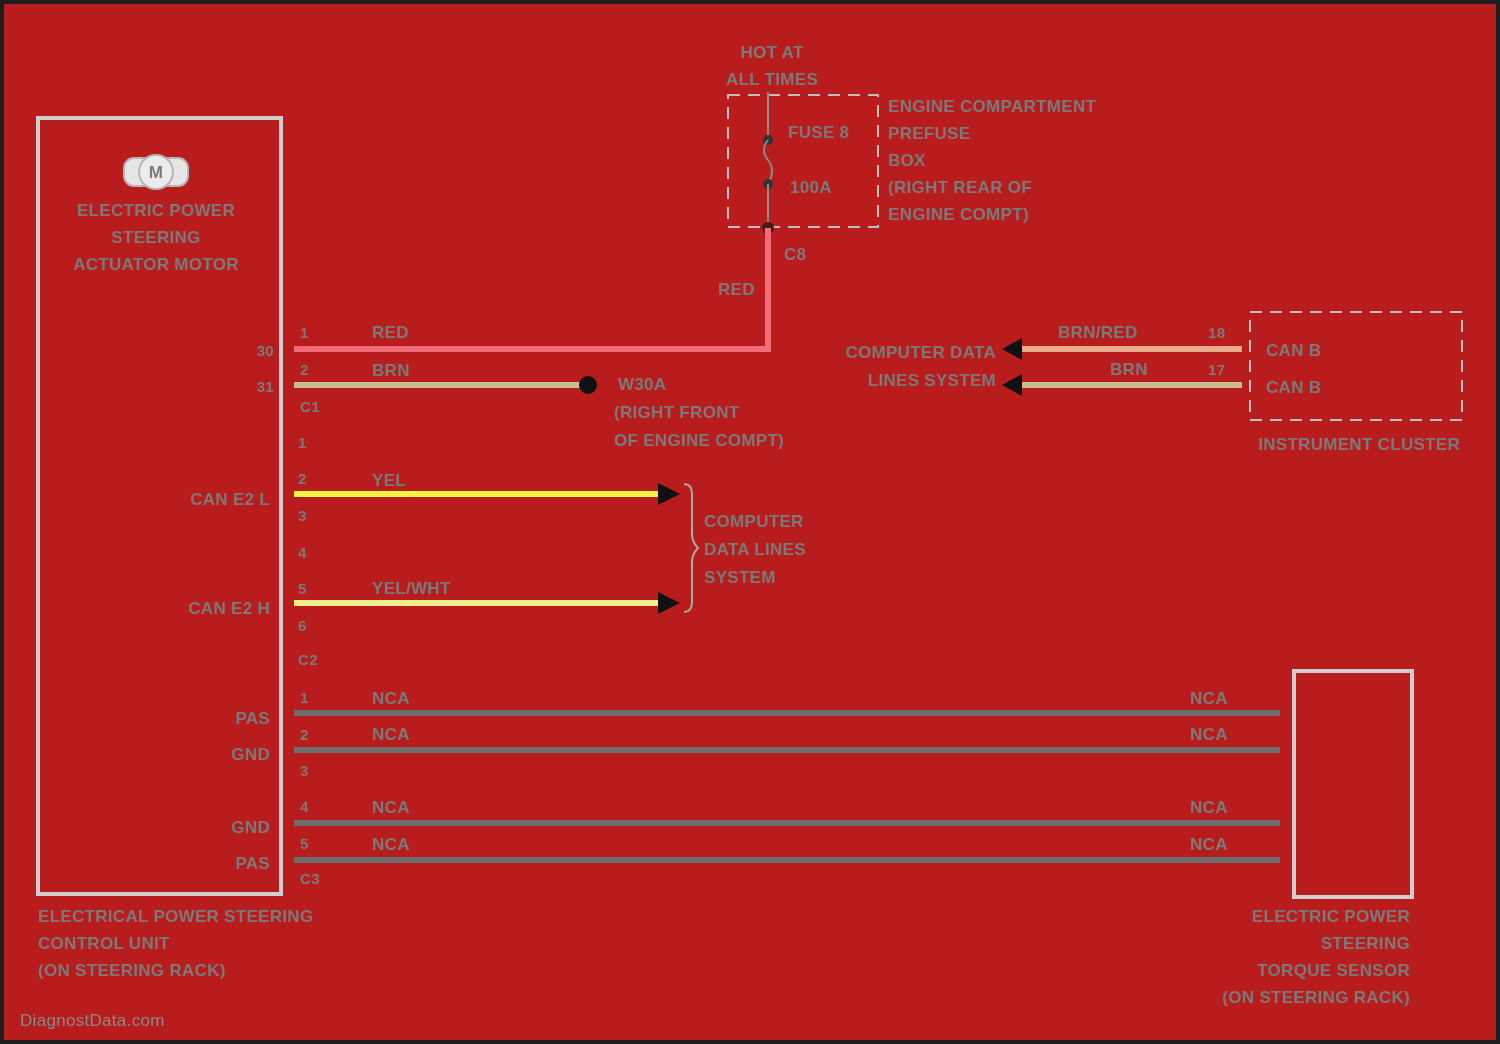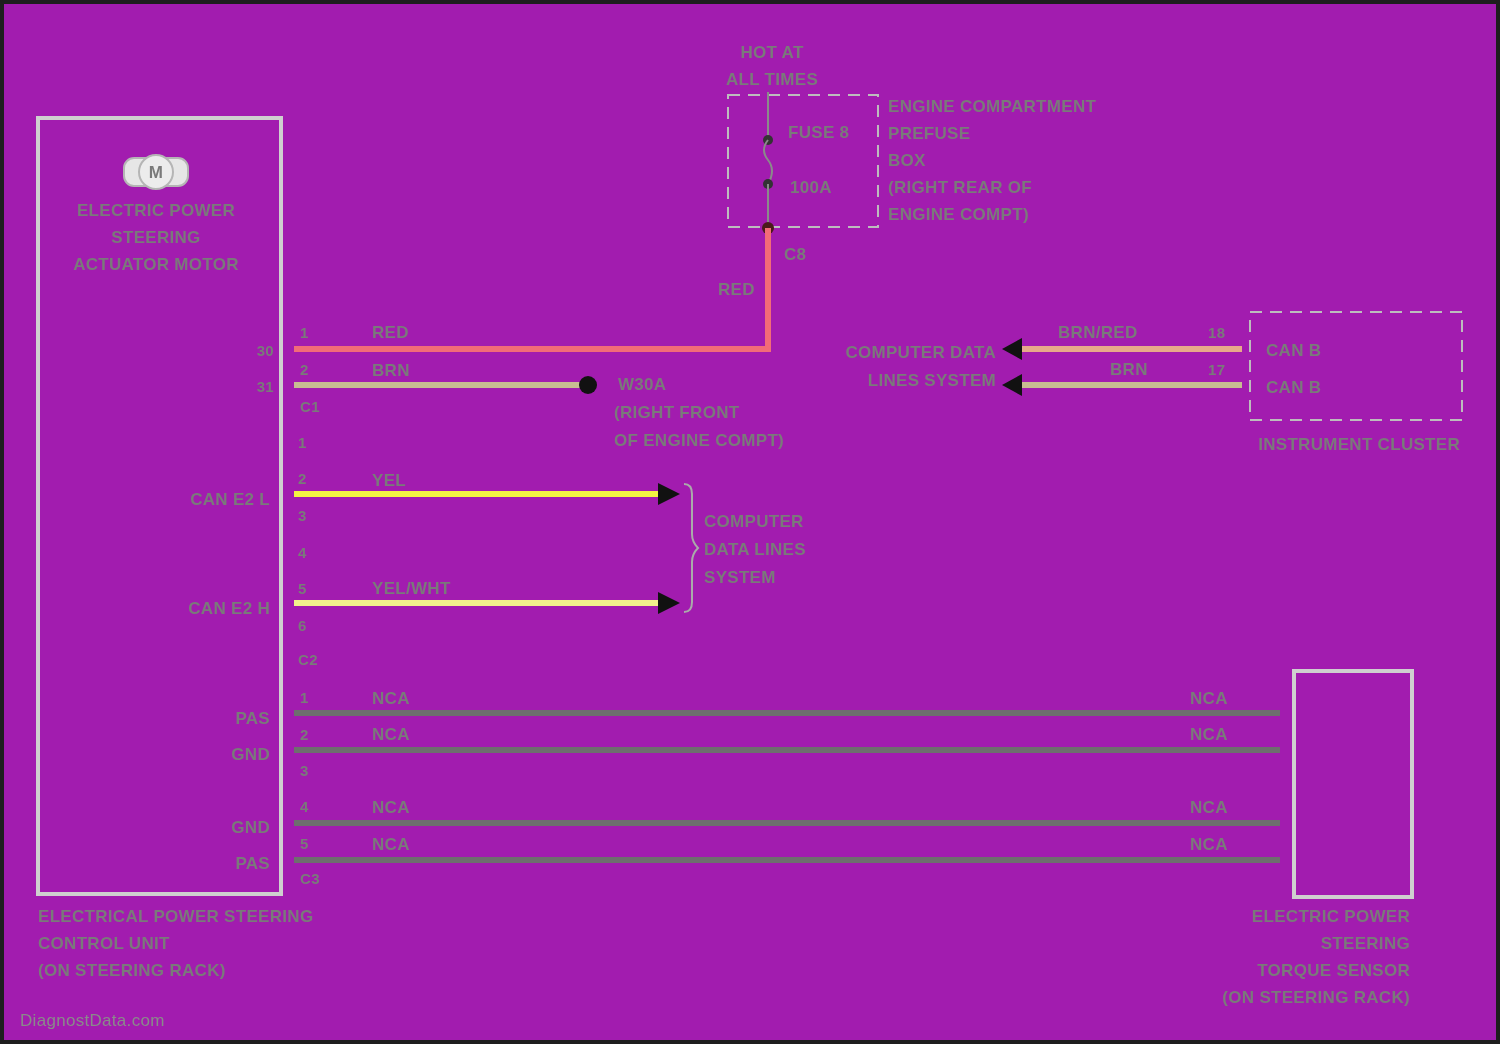--- a/index.html
+++ b/index.html
@@ -1,16 +1,16 @@
 <!DOCTYPE html>
 <html><head>
 <meta charset="utf-8">
 <style>
   html,body{margin:0;padding:0;background:#222;}
-  #frame{position:relative;width:1492px;height:1036px;margin:0;border:4px solid #1e1e1e;background:#a21caf;overflow:hidden;}
+  #frame{position:relative;width:1492px;height:1036px;margin:0;border:4px solid #1e1e1e;background:#b91c1c;overflow:hidden;}
   svg{position:absolute;left:-4px;top:-4px;}
   svg text{font-family:"Liberation Sans",sans-serif;font-size:17px;fill:#7a7a7a;font-weight:bold;letter-spacing:0.3px;}
   svg text.small{font-size:15px;}
   svg text.foot{font-size:17px;fill:#8a8a8a;font-weight:normal;}
 </style>
 </head>
 <body>
 
 <div id="frame">
 <svg width="1500" height="1044" viewBox="0 0 1500 1044" xmlns="http://www.w3.org/2000/svg">

